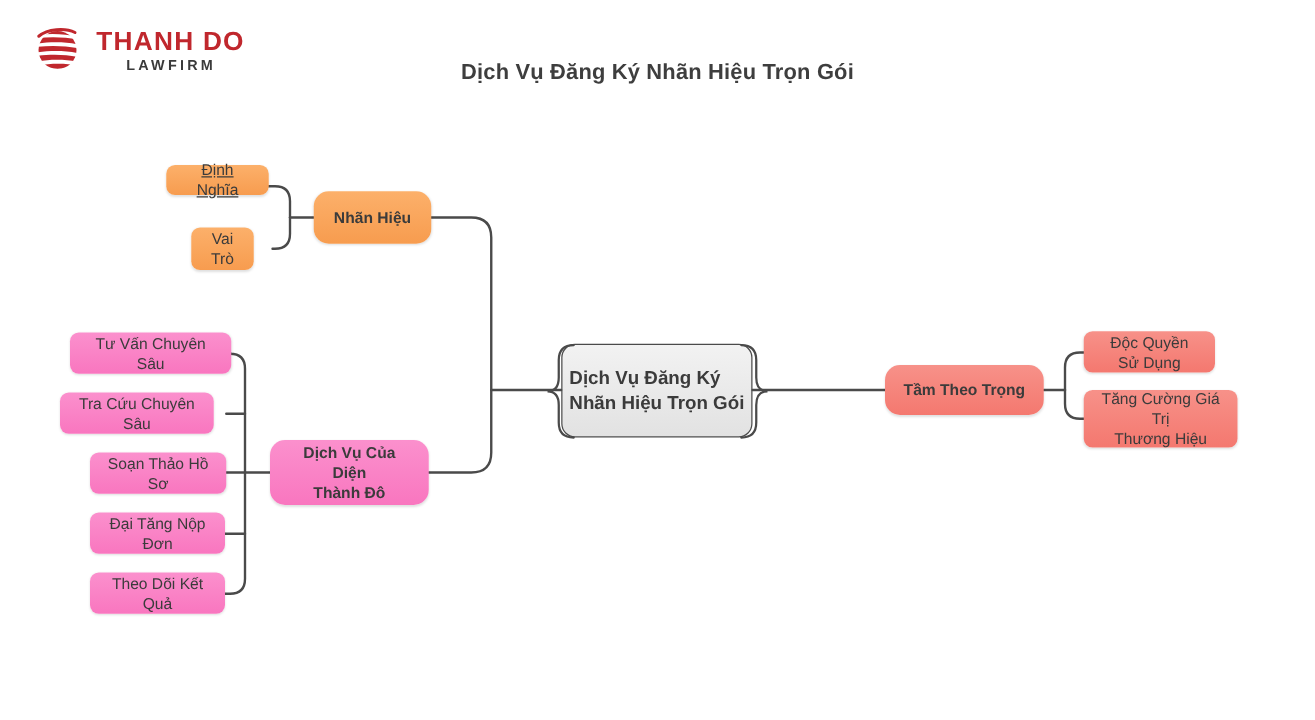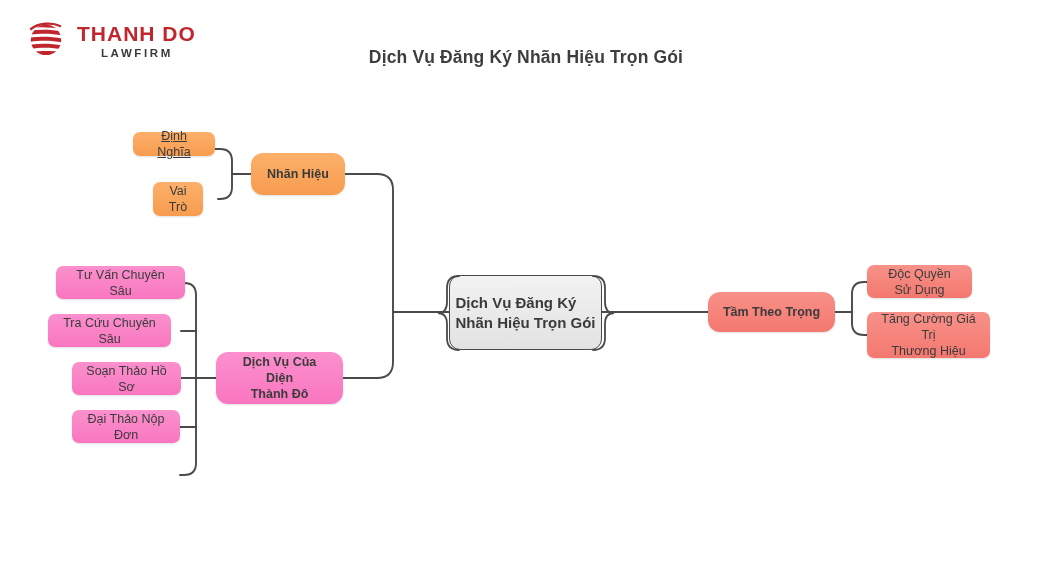--- a/index.html
+++ b/index.html
@@ -201,19 +201,20 @@
 
   <div class="node branch n-orange" style="left:251px; top:153px; width:94px; height:42px;">Nhãn Hiệu</div>
   <div class="node leaf n-orange" style="left:133px; top:132px; width:82px; height:24px;text-decoration:underline;">Định Nghĩa</div>
   <div class="node leaf n-orange" style="left:153px; top:182px; width:50px; height:34px;">Vai Trò</div>
 
   <div class="node branch n-pink" style="left:216px; top:352px; width:127px; height:52px;">Dịch Vụ Của Diện
 Thành Đô</div>
   <div class="node leaf n-pink" style="left:56px; top:266px; width:129px; height:33px;">Tư Vấn Chuyên Sâu</div>
   <div class="node leaf n-pink" style="left:48px; top:314px; width:123px; height:33px;">Tra Cứu Chuyên Sâu</div>
   <div class="node leaf n-pink" style="left:72px; top:362px; width:109px; height:33px;">Soạn Thảo Hồ Sơ</div>
-  <div class="node leaf n-pink" style="left:72px; top:410px; width:108px; height:33px;">Đại Thảo Nộp Đơn</div>
+  <div class="node leaf n-pink" style="left:72px; top:410px; width:108px; height:33px;">Đại Tăng Nộp Đơn</div>
+  <div class="node leaf n-pink" style="left:72px; top:458px; width:108px; height:33px;">Theo Dõi Kết Quả</div>
 
   <div class="node branch n-salmon" style="left:708px; top:292px; width:127px; height:40px;">Tầm Theo Trọng</div>
   <div class="node leaf n-salmon" style="left:867px; top:265px; width:105px; height:33px;">Độc Quyền Sử Dụng</div>
   <div class="node leaf n-salmon" style="left:867px; top:312px; width:123px; height:46px; justify-content:flex-start; text-align:center;">Tăng Cường Giá Trị
 Thương Hiệu</div>
 </div>
 
 </body></html>

